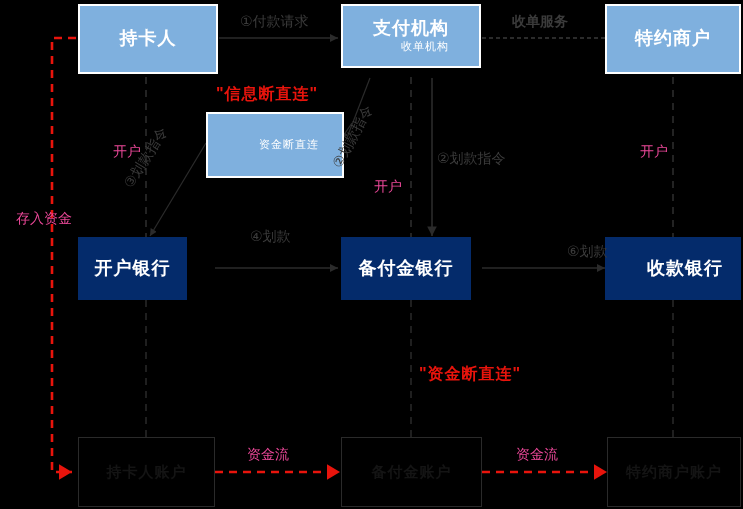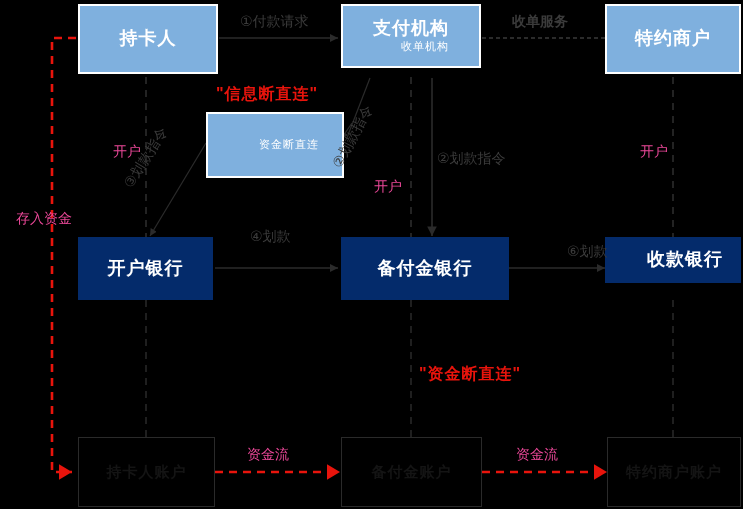--- a/index.html
+++ b/index.html
@@ -84,29 +84,29 @@
   <div class="box box-blue" style="left:605px;top:4px;width:136px;height:70px;align-items:center;">
     <span class="t-main">特约商户</span>
   </div>
 
   <div class="lbl-red" style="left:216px;top:84px;">"信息断直连"</div>
 
   <div class="box box-blue" style="left:206px;top:112px;width:138px;height:66px;">
     <span class="t-sub">资金断直连</span>
   </div>
 
-  <div class="box box-navy" style="left:78px;top:237px;width:135px;height:63px;">
+  <div class="box box-navy" style="left:78px;top:237px;width:109px;height:63px;">
     <span class="t-main">开户银行</span>
   </div>
 
-  <div class="box box-navy" style="left:341px;top:237px;width:168px;height:63px;">
+  <div class="box box-navy" style="left:341px;top:237px;width:130px;height:63px;">
     <span class="t-main">备付金银行</span>
   </div>
 
-  <div class="box box-navy" style="left:605px;top:237px;width:136px;height:46px;padding-left:24px;">
+  <div class="box box-navy" style="left:605px;top:237px;width:136px;height:63px;padding-left:24px;">
     <span class="t-main">收款银行</span>
   </div>
 
   <div class="lbl-red" style="left:419px;top:364px;">"资金断直连"</div>
 
   <div class="box box-dark" style="left:78px;top:437px;width:137px;height:70px;">
     <span class="t-dark">持卡人账户</span>
   </div>
 
   <div class="box box-dark" style="left:341px;top:437px;width:141px;height:70px;">

